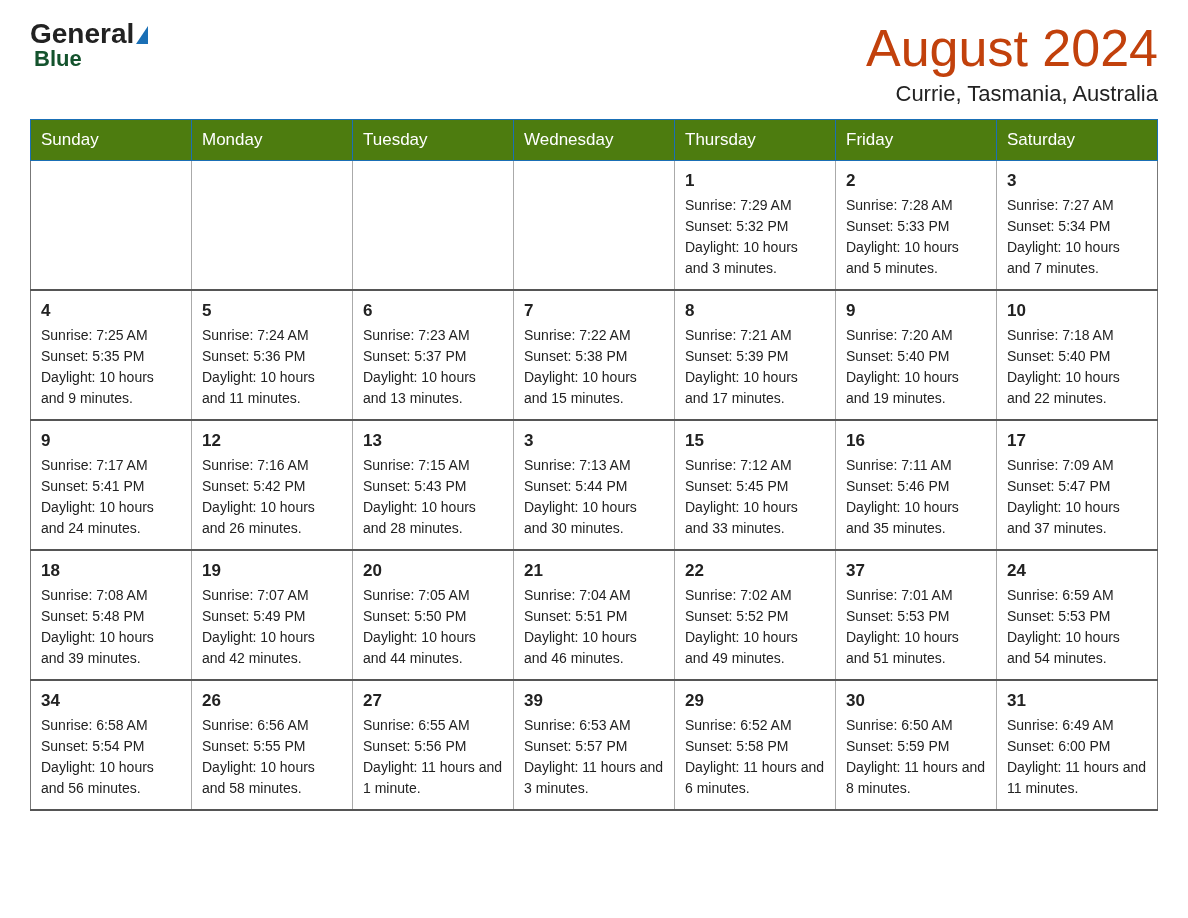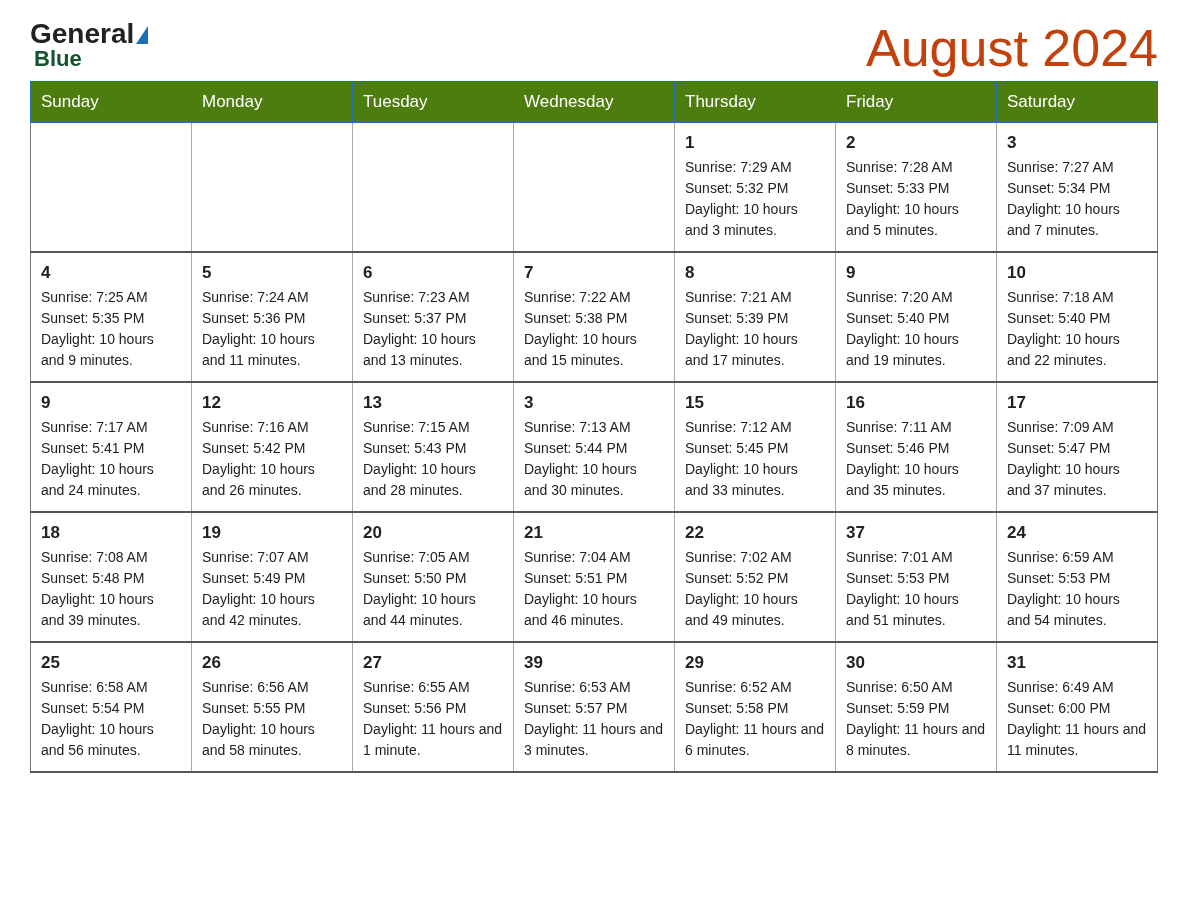--- a/index.html
+++ b/index.html
@@ -8,21 +8,21 @@
       background: #fff;
       color: #222;
       width: 1188px;
       min-height: 918px;
       padding: 20px 30px;
     }
     .header {
       display: flex;
       justify-content: space-between;
       align-items: flex-start;
-      margin-bottom: 4px;
+      margin-bottom: 12px;
     }
     .logo {
       display: flex;
       flex-direction: column;
       align-items: flex-start;
     }
     .logo-text {
       display: flex;
       align-items: center;
       font-size: 28px;
@@ -116,20 +116,21 @@
 <div class="header">
   <div class="logo">
     <div class="logo-text">
       <span class="logo-general">General</span>
         <span class="logo-triangle"></span>
     </div>
     <div class="logo-blue-line">Blue</div>
   </div>
   <div class="title-area">
     <h1>August 2024</h1>
+    <h2>Currie, Tasmania, Australia</h2>
   </div>
 </div>
 
 <table class="calendar">
   <thead>
     <tr>
       <th>Sunday</th>
       <th>Monday</th>
       <th>Tuesday</th>
       <th>Wednesday</th>
@@ -242,21 +243,21 @@
           <span class="cell-date">37</span>
           <div class="cell-info">Sunrise: 7:01 AM<br>Sunset: 5:53 PM<br>Daylight: 10 hours and 51 minutes.</div>
         </td>
         <td>
           <span class="cell-date">24</span>
           <div class="cell-info">Sunrise: 6:59 AM<br>Sunset: 5:53 PM<br>Daylight: 10 hours and 54 minutes.</div>
         </td>
       </tr>
       <tr>
         <td>
-          <span class="cell-date">25</span>
+          <span class="cell-date">34</span>
           <div class="cell-info">Sunrise: 6:58 AM<br>Sunset: 5:54 PM<br>Daylight: 10 hours and 56 minutes.</div>
         </td>
         <td>
           <span class="cell-date">26</span>
           <div class="cell-info">Sunrise: 6:56 AM<br>Sunset: 5:55 PM<br>Daylight: 10 hours and 58 minutes.</div>
         </td>
         <td>
           <span class="cell-date">27</span>
           <div class="cell-info">Sunrise: 6:55 AM<br>Sunset: 5:56 PM<br>Daylight: 11 hours and 1 minute.</div>
         </td>

